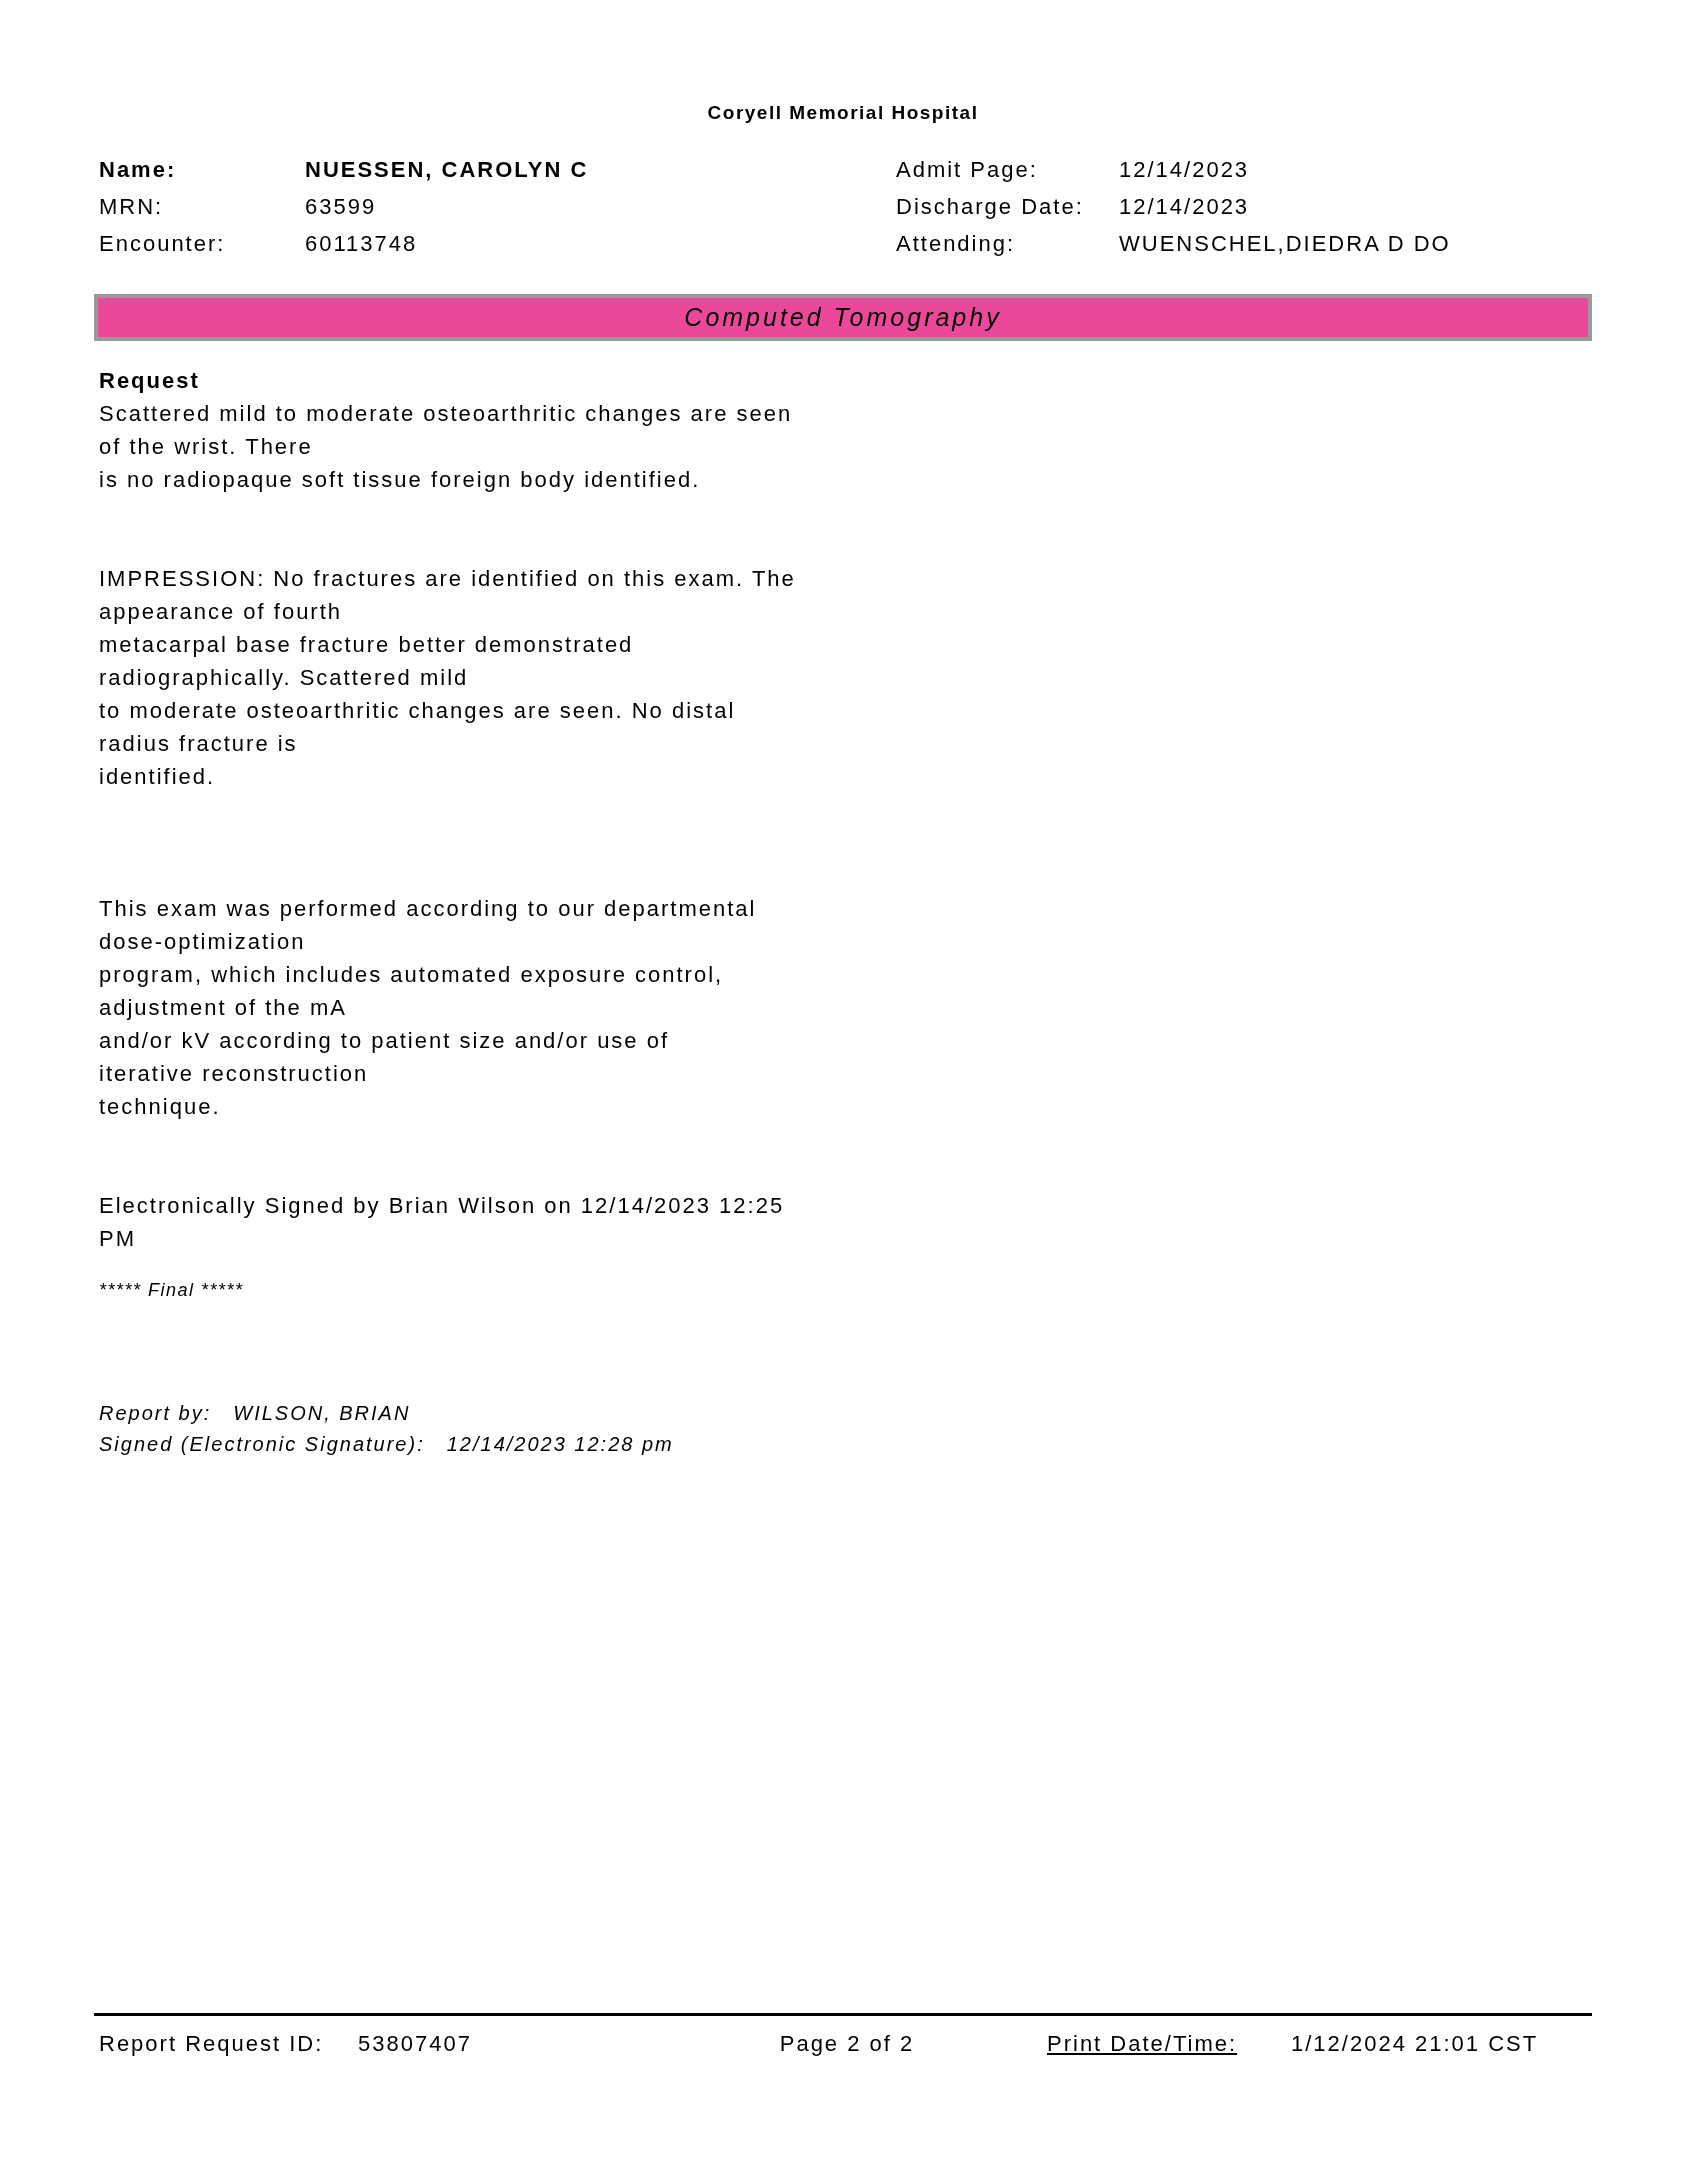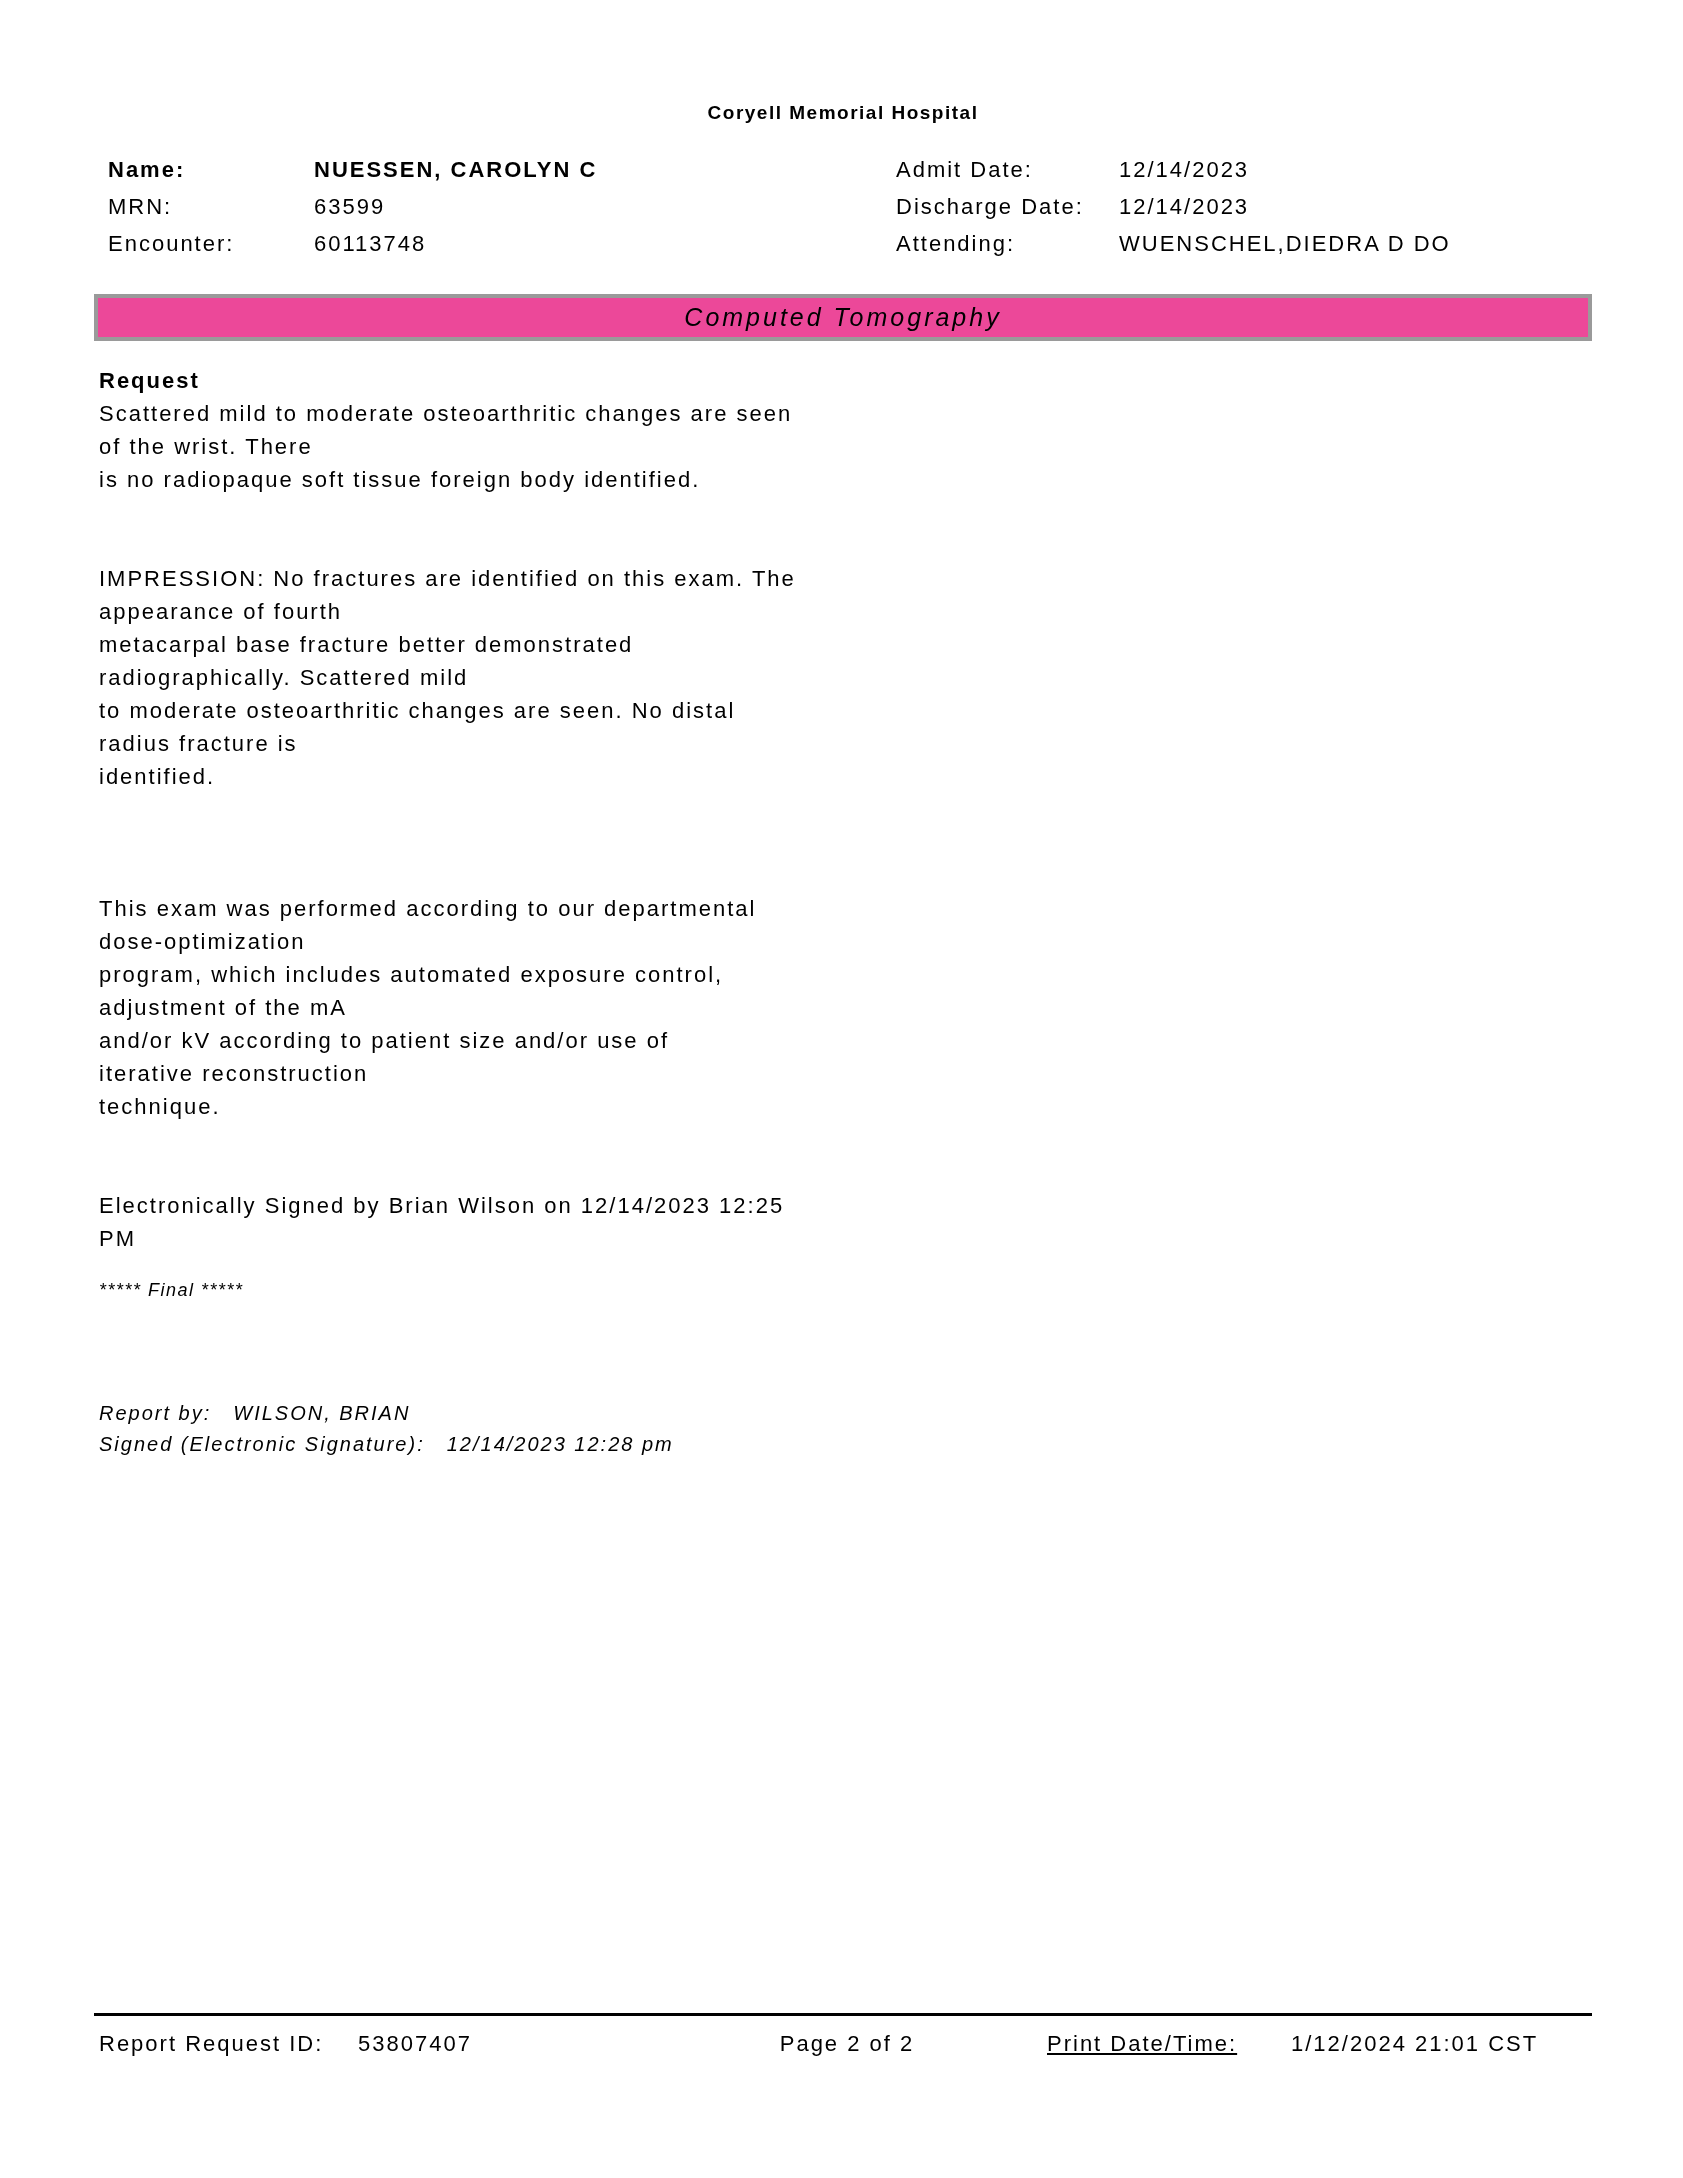--- a/index.html
+++ b/index.html
@@ -22,21 +22,21 @@
     position: absolute;
     top: 99px; left: 94px; width: 1498px;
     text-align: center;
     font-weight: bold;
     font-size: 19px;
     line-height: 27px;
     letter-spacing: 1.5px;
   }
 
   .hdr { position: absolute; top: 151px; }
-  .hdr-left  { left: 99px; margin-left: 9px; }
+  .hdr-left  { left: 99px; }
   .hdr-right { left: 896px; }
   .hdr-row { height: 37px; line-height: 37px; white-space: nowrap; }
   .hdr-left  .hdr-label { display: inline-block; width: 206px; }
   .hdr-right .hdr-label { display: inline-block; width: 223px; }
 
   .ct-box {
     position: absolute;
     top: 294px; left: 94px; width: 1498px; height: 47px;
     border: 4px solid #9a9a9a;
     background: #ec4899;
@@ -101,21 +101,21 @@
     <div class="hdr-row">
       <span class="hdr-label">MRN:</span><span class="hdr-value">63599</span>
     </div>
     <div class="hdr-row">
       <span class="hdr-label">Encounter:</span><span class="hdr-value">60113748</span>
     </div>
   </div>
 
   <div class="hdr hdr-right">
     <div class="hdr-row">
-      <span class="hdr-label">Admit Date:</span><span class="hdr-value">12/14/2023</span>
+      <span class="hdr-label">Admit Page:</span><span class="hdr-value">12/14/2023</span>
     </div>
     <div class="hdr-row">
       <span class="hdr-label">Discharge Date:</span><span class="hdr-value">12/14/2023</span>
     </div>
     <div class="hdr-row">
       <span class="hdr-label">Attending:</span><span class="hdr-value">WUENSCHEL,DIEDRA D DO</span>
     </div>
   </div>
 
   <div class="ct-box">

